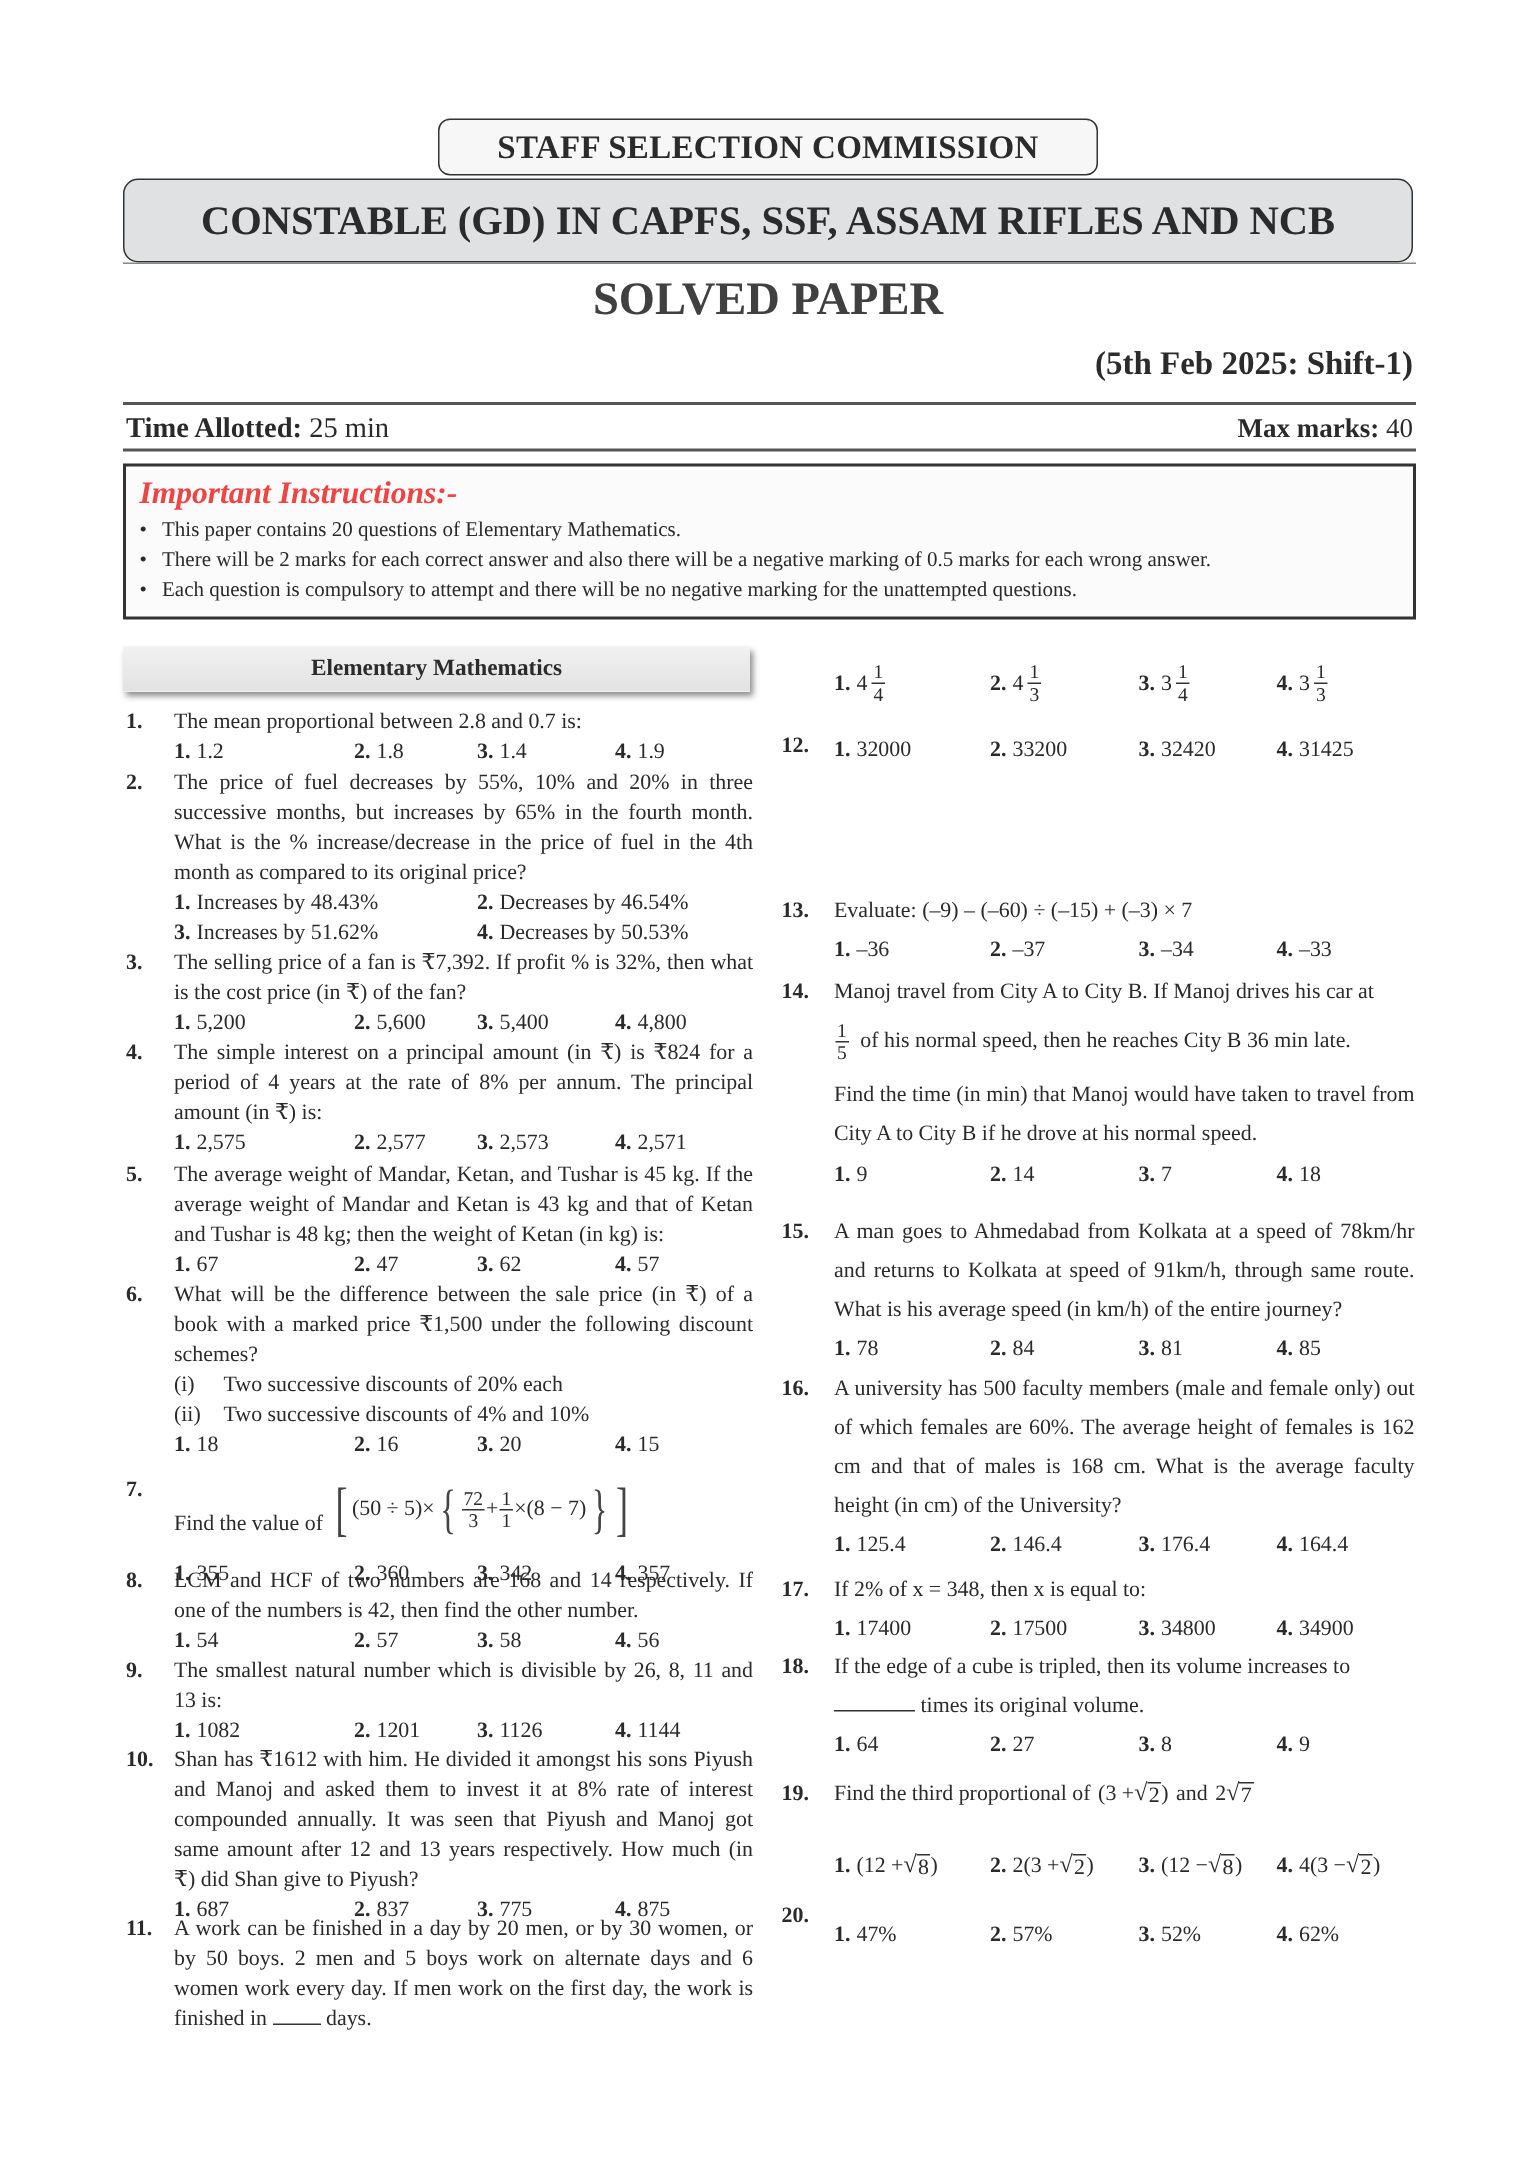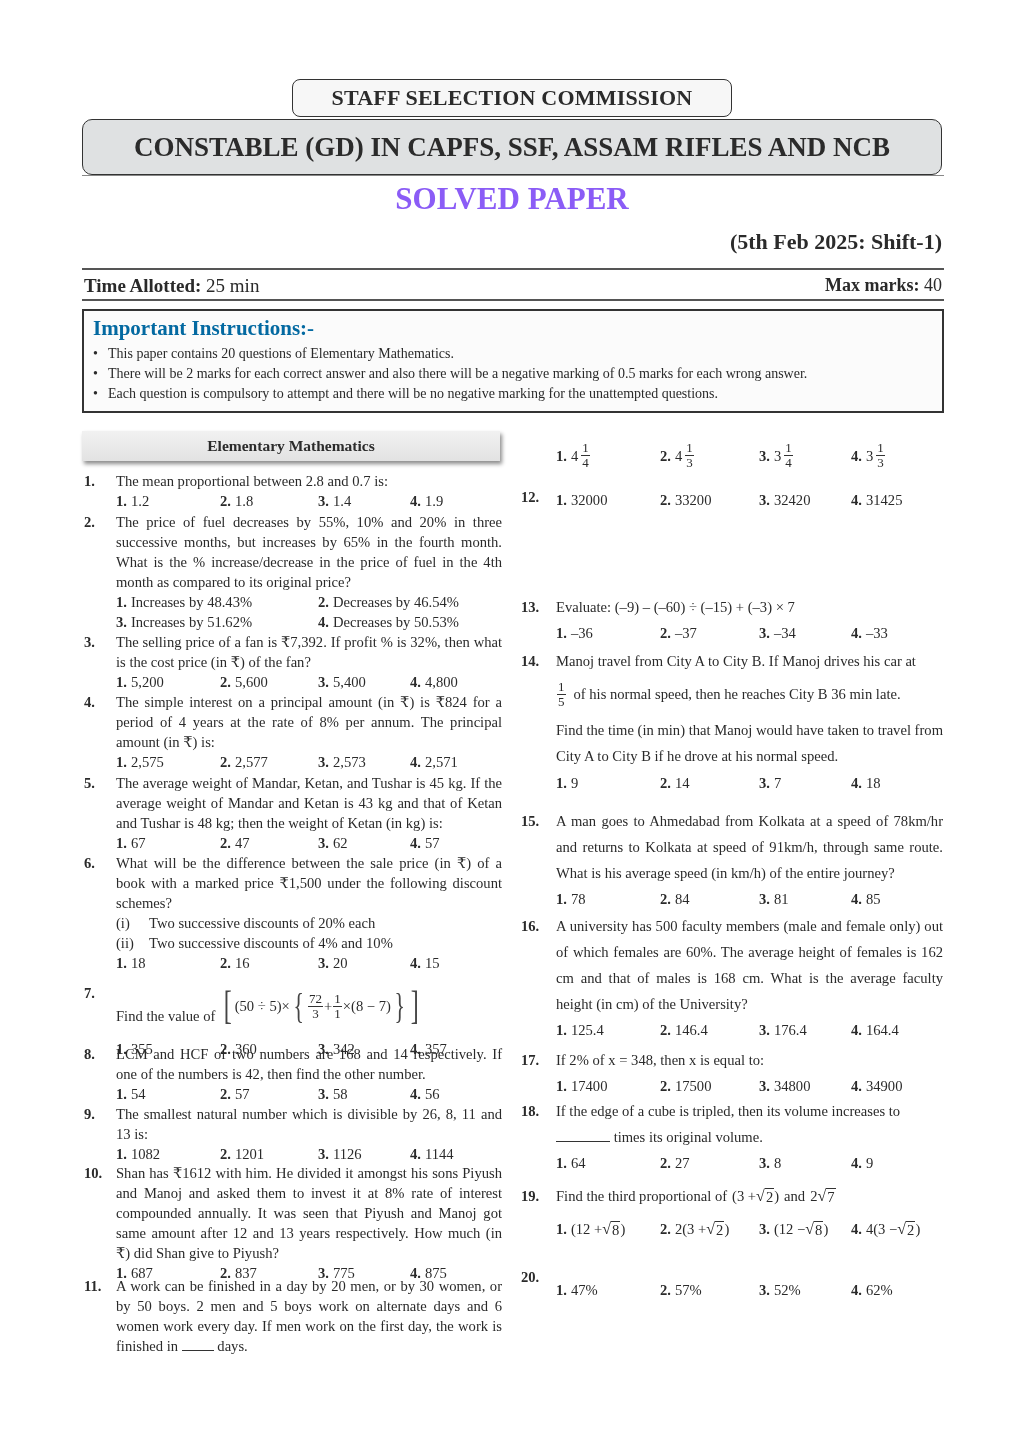--- a/index.html
+++ b/index.html
@@ -22,38 +22,38 @@
     position: absolute; left: 82px; top: 119px; width: 860px; height: 56px;
     border: 1.5px solid #333; border-radius: 10px; background: #dfe1e2;
     display: flex; align-items: center; justify-content: center;
     font-weight: bold; font-size: 27px; color: #2b2b2b;
   }
   .header-rule {
     position: absolute; left: 82px; top: 175px; width: 862px; height: 1px; background: #888;
   }
   .paper-title {
     position: absolute; left: 0; top: 181px; width: 1024px; text-align: center;
-    font-weight: bold; font-size: 31px; color: #8b5cf6;
+    font-weight: bold; font-size: 31px; color: #404040;
   }
   .paper-date {
     position: absolute; right: 82px; top: 229px;
     font-weight: bold; font-size: 22px; color: #2b2b2b;
   }
   .meta-rule-top { position: absolute; left: 82px; top: 268px; width: 862px; height: 1.5px; background: #555; }
   .meta-rule-bot { position: absolute; left: 82px; top: 299px; width: 862px; height: 1.5px; background: #555; }
   .meta-left { position: absolute; left: 84px; top: 275px; font-size: 19px; }
   .meta-right { position: absolute; right: 82px; top: 275px; font-size: 18px; }
   .meta-left b, .meta-right b { font-weight: bold; }
 
   
   .instr-box {
     position: absolute; left: 82px; top: 309px; width: 862px; height: 104px;
     border: 2px solid #333; background: #fbfbfb; padding: 5px 8px;
   }
-  .instr-title { font-weight: bold; font-size: 21px; color: #0369a1; margin-bottom: 3px; margin-left: 1px; }
+  .instr-title { font-weight: bold; font-size: 21px; color: #ef4444; margin-bottom: 3px; margin-left: 1px; font-style: italic; }
   .instr-list { list-style: none; }
   .instr-list li { font-size: 14px; line-height: 20px; padding-left: 16px; position: relative; }
   .instr-list li .bullet { position: absolute; left: 1px; top: 0; }
 
   
   .col { position: absolute; top: 0; }
   .col-left { left: 84px; width: 418px; }
   .col-right { left: 521px; width: 422px; }
 
   .section-banner {
@@ -70,21 +70,21 @@
   .q .qno { position: absolute; left: 0; top: 0; font-weight: bold; }
   .q .qtext { margin-left: 32px; text-align: justify; }
   .col-right .q .qtext { margin-left: 35px; }
   .opts { position: relative; height: 20px; margin-left: 32px; white-space: nowrap; }
   .col-right .opts { margin-left: 35px; }
   .opt { position: absolute; top: 0; }
   .opt b { font-weight: bold; margin-right: 4px; }
   .opts2 .opt:nth-child(1) { left: 0; }
   .opts2 .opt:nth-child(2) { left: 202px; }
   .opts4 .opt:nth-child(1) { left: 0; }
-  .opts4 .opt:nth-child(2) { left: 104px; }
+  .opts4 .opt:nth-child(2) { left: 120px; }
   .opts4 .opt:nth-child(3) { left: 202px; }
   .opts4 .opt:nth-child(4) { left: 294px; }
   .col-right .opts4 .opt:nth-child(2) { left: 104px; }
   .col-right .opts4 .opt:nth-child(3) { left: 203px; }
   .col-right .opts4 .opt:nth-child(4) { left: 295px; }
 
   .sub-item { margin-left: 32px; position: relative; height: 20px; }
   .sub-item .roman { position: absolute; left: 0; }
   .sub-item .sub-text { position: absolute; left: 33px; }
 
@@ -422,21 +422,21 @@
           </span><span>)</span>
       </span>
       <span>and</span>
       <span class="sqrt-expr">
         <span>2</span><span class="sqrt">
             <span class="rad-sign">√</span>
             <span class="rad-body">7</span>
           </span>
       </span>
     </div>
-    <div class="opts opts4" style="margin-top:13px;">
+    <div class="opts opts4" style="margin-top:28px;">
       <span class="opt"><b>1.</b><span>(12 +</span><span class="sqrt">
             <span class="rad-sign">√</span>
             <span class="rad-body">8</span>
           </span><span>)</span></span>
       <span class="opt"><b>2.</b><span>2(3 +</span><span class="sqrt">
             <span class="rad-sign">√</span>
             <span class="rad-body">2</span>
           </span><span>)</span></span>
       <span class="opt"><b>3.</b><span>(12 −</span><span class="sqrt">
             <span class="rad-sign">√</span>

